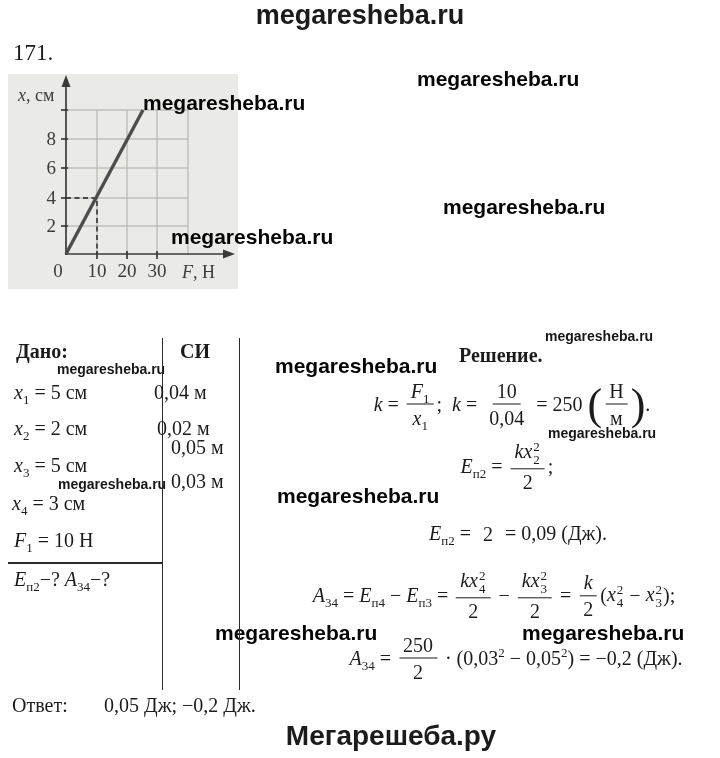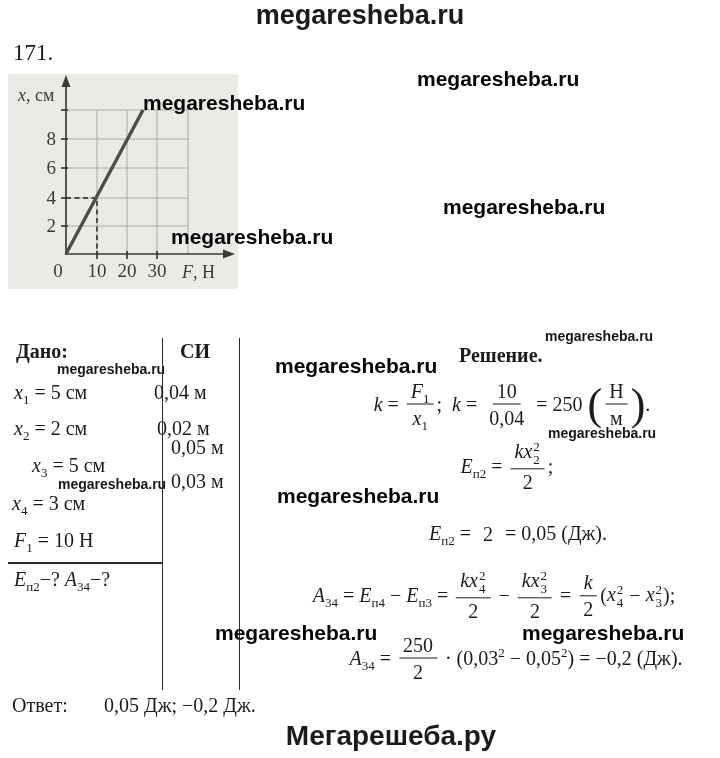--- a/index.html
+++ b/index.html
@@ -116,35 +116,35 @@
 <div class="abs wm" style="left:215px;top:622px">megaresheba.ru</div>
 <div class="abs wm" style="left:522px;top:622px">megaresheba.ru</div>
 
 <div class="abs vline" style="left:162px;top:338px;height:352px"></div>
 <div class="abs vline" style="left:239px;top:338px;height:352px"></div>
 <div class="abs given-header" style="left:16px;top:340px">Дано:</div>
 <div class="abs given-header" style="left:180px;top:340px">СИ</div>
 
 <div class="abs given-row" style="left:14px;top:381px"><span class="bb"><span class="it">x</span><sub>1</sub></span><span> = 5 см</span></div>
 <div class="abs given-row" style="left:14px;top:417px"><span class="bb"><span class="it">x</span><sub>2</sub></span><span> = 2 см</span></div>
-<div class="abs given-row" style="left:32px;top:454px"><span class="bb"><span class="it">x</span><sub>3</sub></span><span> = 5 см</span></div>
+<div class="abs given-row" style="left:14px;top:454px"><span class="bb"><span class="it">x</span><sub>3</sub></span><span> = 5 см</span></div>
 <div class="abs given-row" style="left:12px;top:492px"><span class="bb"><span class="it">x</span><sub>4</sub></span><span> = 3 см</span></div>
 <div class="abs given-row" style="left:14px;top:529px"><span class="bb"><span class="it">F</span><sub>1</sub></span><span> = 10 Н</span></div>
 
 <div class="abs si-val" style="left:154px;top:381px">0,04 м</div>
 <div class="abs si-val" style="left:157px;top:417px">0,02 м</div>
 <div class="abs si-val" style="left:171px;top:436px">0,05 м</div>
 <div class="abs si-val" style="left:171px;top:470px">0,03 м</div>
 
 <div class="abs hline" style="left:8px;top:562px;width:154px"></div>
 <div class="abs given-row" style="left:14px;top:568px"><span class="bb"><span class="it">E</span><sub>п2</sub></span><span>−? </span><span class="bb"><span class="it">A</span><sub>34</sub></span><span>−?</span></div>
 
 <div class="abs solution-title" style="left:459px;top:344px">Решение.</div>
 <div class="fline" style="left:512px;top:404px"><span class="it">k</span><span> = </span><span class="frac"><span class="num"><span class="bb"><span class="it">F</span><sub>1</sub></span></span><span class="den"><span class="bb"><span class="it">x</span><sub>1</sub></span></span></span><span>;  </span><span class="it">k</span><span> = </span><span class="frac"><span class="num"><span>10</span></span><span class="den"><span>0,04</span></span></span><span> = 250 </span><span class="bigp">(</span><span class="frac"><span class="num"><span>Н</span></span><span class="den"><span>м</span></span></span><span class="bigp">)</span><span>.</span></div>
 <div class="fline" style="left:507px;top:467px"><span class="bb"><span class="it">E</span><sub>п2</sub></span><span> = </span><span class="frac"><span class="num"><span class="it">k</span><span class="bb"><span class="it">x</span><span class="ss"><span>2</span><span>2</span></span></span></span><span class="den"><span>2</span></span></span><span>;</span></div>
-<div class="fline" style="left:518px;top:533px"><span class="bb"><span class="it">E</span><sub>п2</sub></span><span> = </span><span class="frac"><span class="den"><span>2</span></span></span><span> = 0,05 (Дж).</span></div>
+<div class="fline" style="left:518px;top:533px"><span class="bb"><span class="it">E</span><sub>п2</sub></span><span> = </span><span class="frac"><span class="den"><span>2</span></span></span><span> = 0,09 (Дж).</span></div>
 <div class="fline" style="left:494px;top:596px"><span class="bb"><span class="it">A</span><sub>34</sub></span><span> = </span><span class="bb"><span class="it">E</span><sub>п4</sub></span><span> − </span><span class="bb"><span class="it">E</span><sub>п3</sub></span><span> = </span><span class="frac"><span class="num"><span class="it">k</span><span class="bb"><span class="it">x</span><span class="ss"><span>2</span><span>4</span></span></span></span><span class="den"><span>2</span></span></span><span> − </span><span class="frac"><span class="num"><span class="it">k</span><span class="bb"><span class="it">x</span><span class="ss"><span>2</span><span>3</span></span></span></span><span class="den"><span>2</span></span></span><span> = </span><span class="frac"><span class="num"><span class="it">k</span></span><span class="den"><span>2</span></span></span><span>(</span><span class="bb"><span class="it">x</span><span class="ss"><span>2</span><span>4</span></span></span><span> − </span><span class="bb"><span class="it">x</span><span class="ss"><span>2</span><span>3</span></span></span><span>);</span></div>
 <div class="fline" style="left:516px;top:658px"><span class="bb"><span class="it">A</span><sub>34</sub></span><span> = </span><span class="frac"><span class="num"><span>250</span></span><span class="den"><span>2</span></span></span><span> · (</span><span class="bb"><span>0,03</span><sup>2</sup></span><span> − </span><span class="bb"><span>0,05</span><sup>2</sup></span><span>) = −0,2 (Дж).</span></div>
 
 <div class="abs answer-label">Ответ:</div>
 <div class="abs answer-value">0,05 Дж; −0,2 Дж.</div>
 
 <div class="abs footer-brand">Мегарешеба.ру</div>
 
 </body></html>

